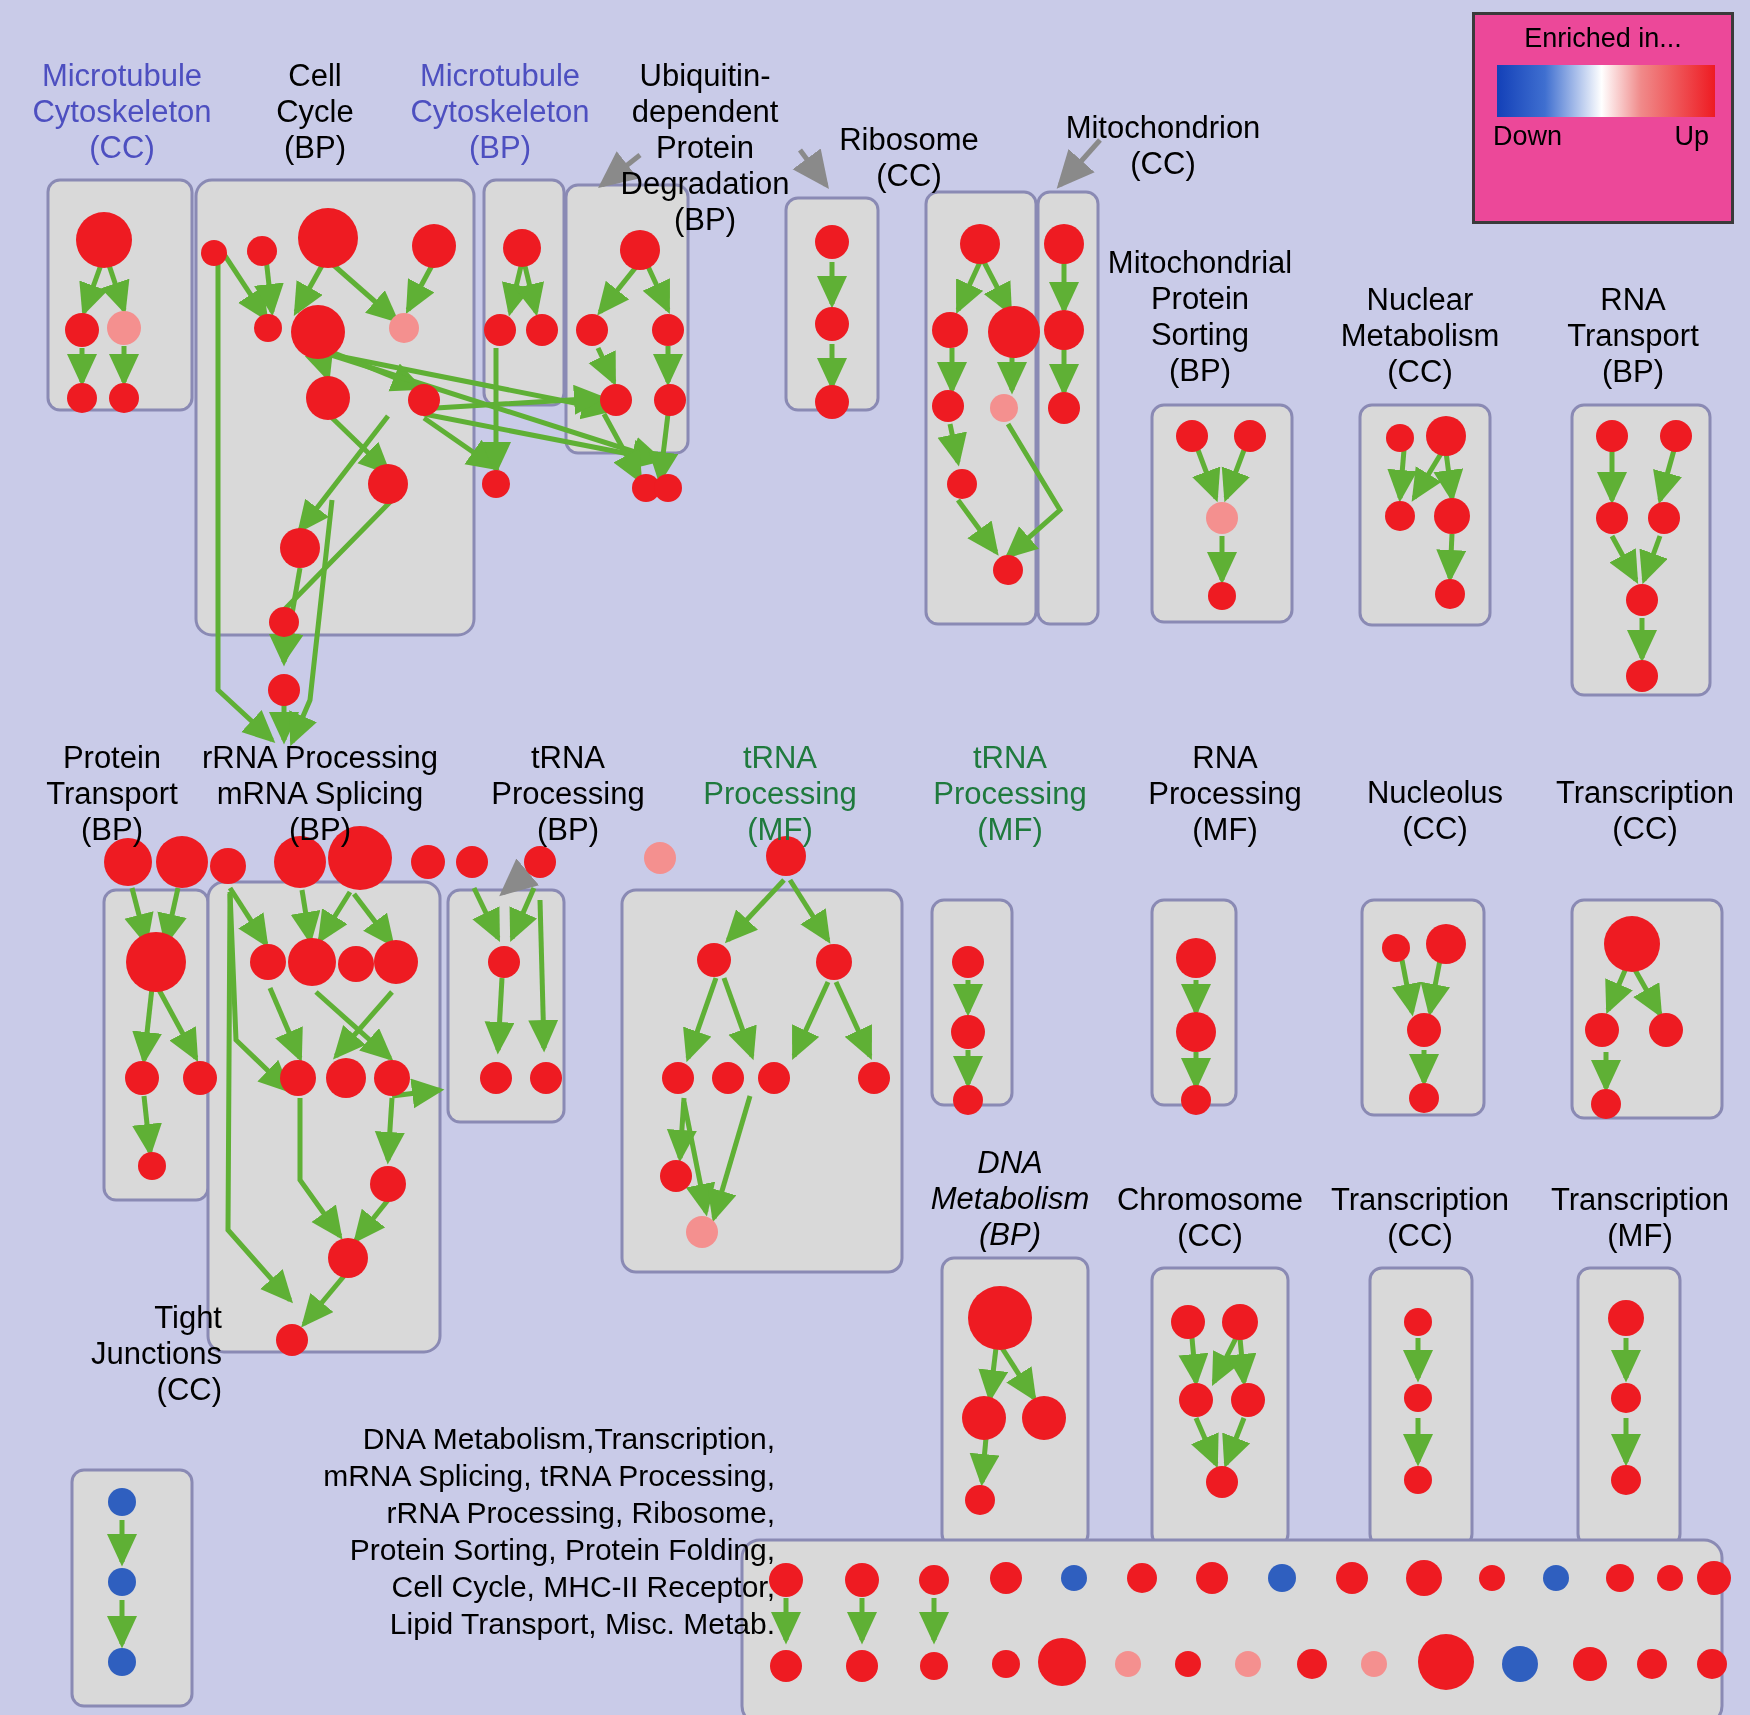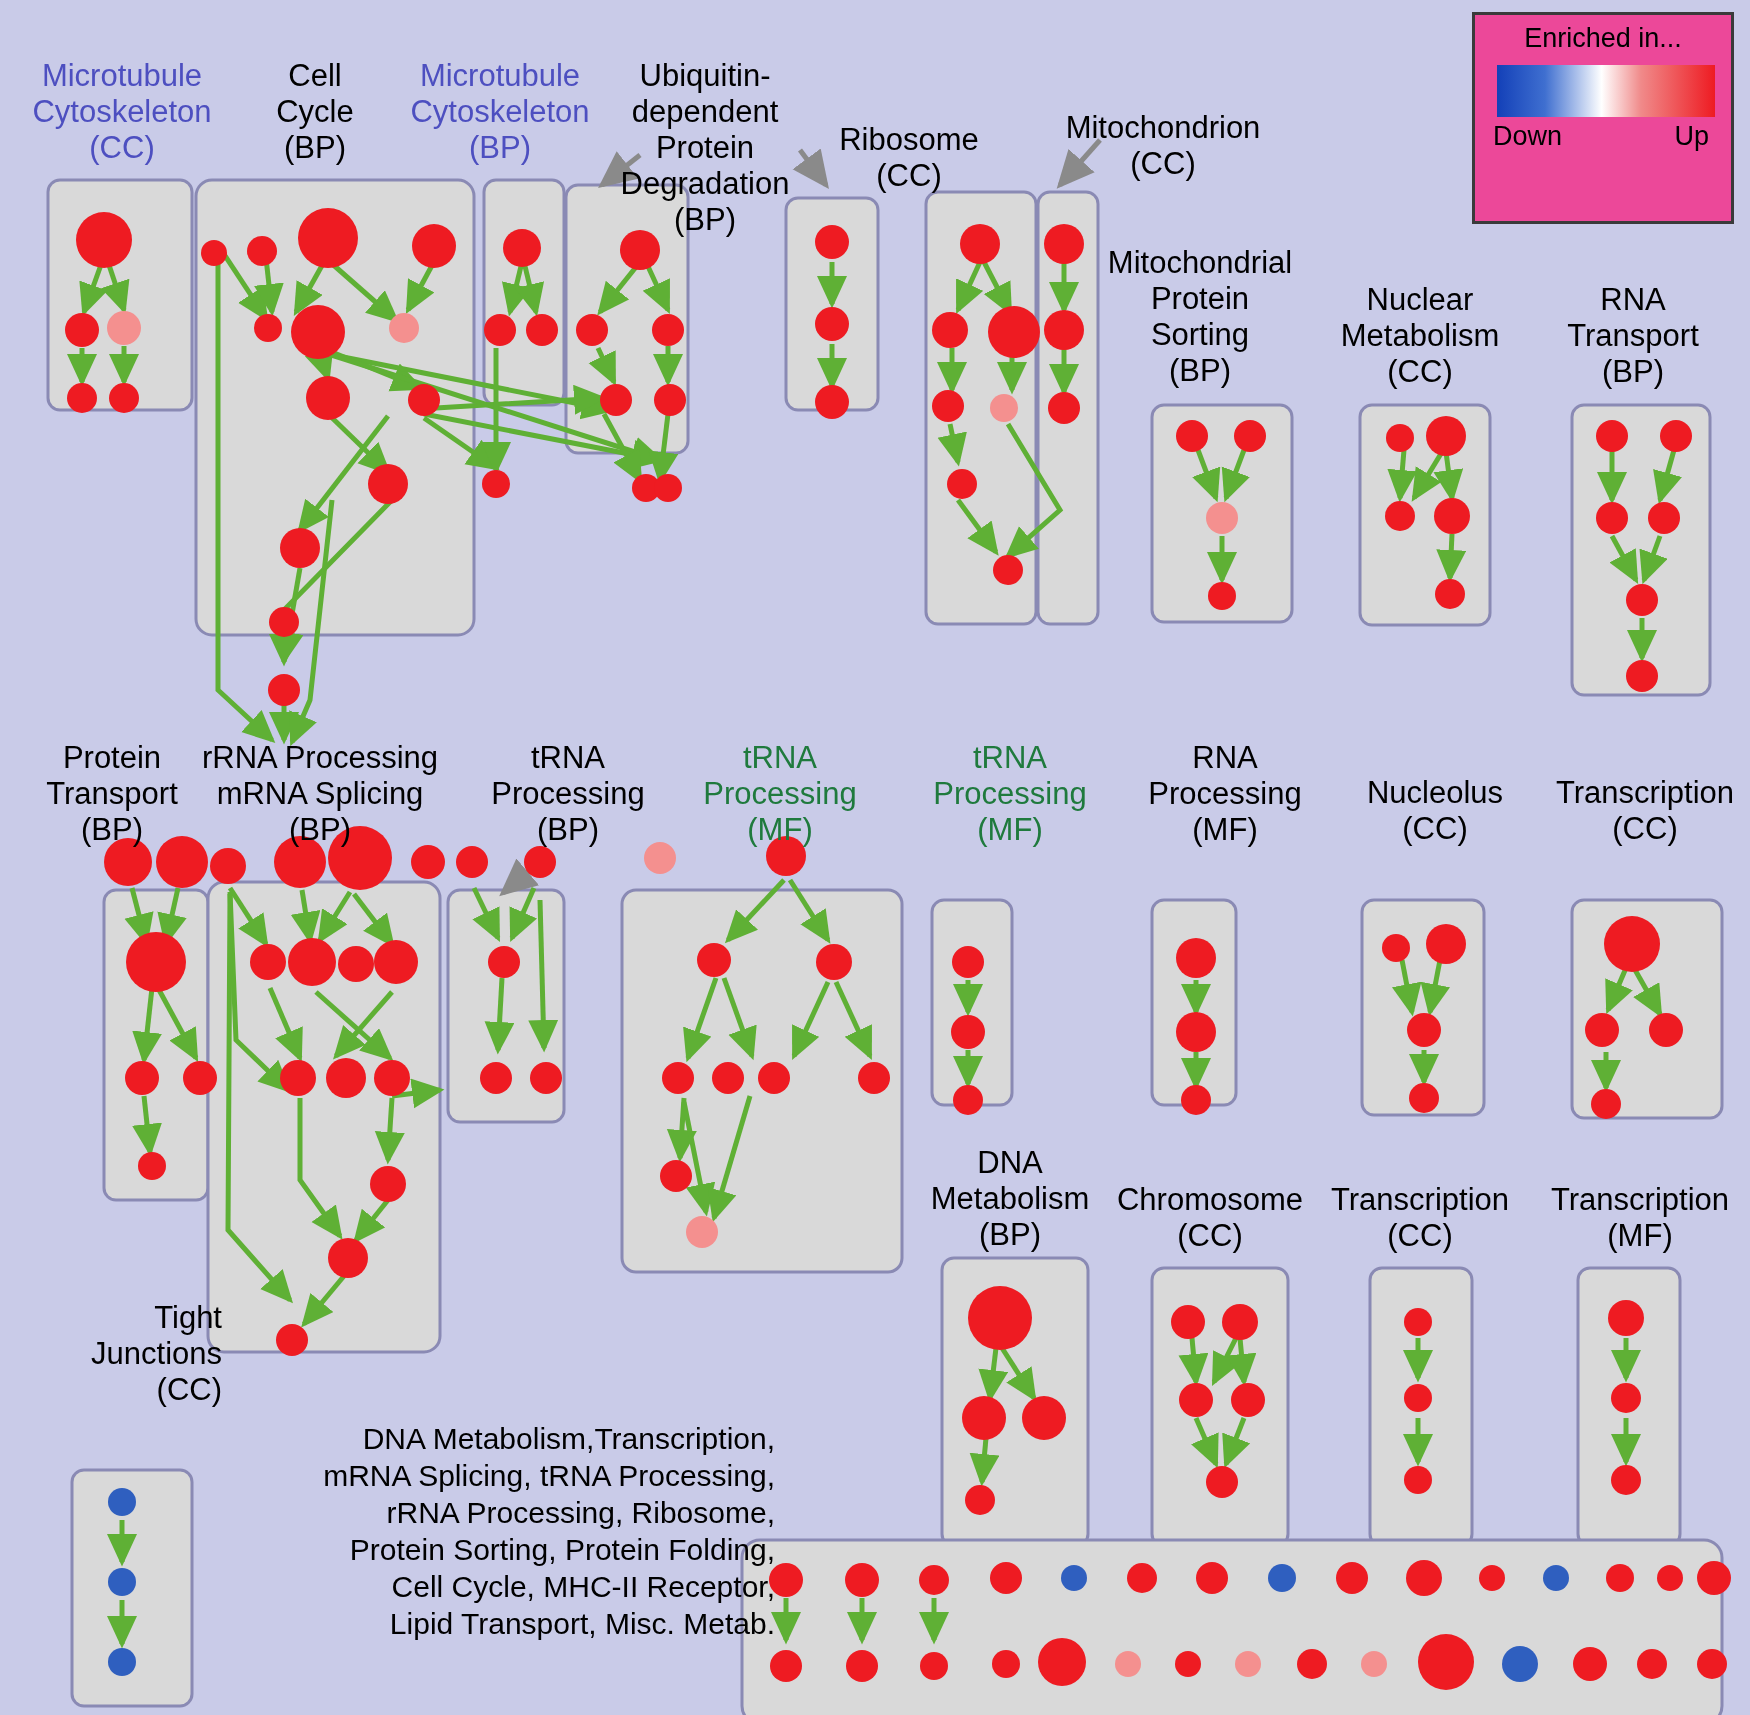--- a/index.html
+++ b/index.html
@@ -470,21 +470,21 @@
 Processing
 (MF)</div>
   <div class="lbl" style="left:1135px;top:740px;width:180px;">RNA
 Processing
 (MF)</div>
   <div class="lbl" style="left:1340px;top:775px;width:190px;">Nucleolus
 (CC)</div>
   <div class="lbl" style="left:1545px;top:775px;width:200px;">Transcription
 (CC)</div>
 
-  <div class="lbl" style="left:910px;top:1145px;width:200px;">DNA
+  <div class="lbl" style="left:910px;top:1145px;width:200px;font-style:italic;">DNA
 Metabolism
 (BP)</div>
   <div class="lbl" style="left:1105px;top:1182px;width:210px;">Chromosome
 (CC)</div>
   <div class="lbl" style="left:1320px;top:1182px;width:200px;">Transcription
 (CC)</div>
   <div class="lbl" style="left:1540px;top:1182px;width:200px;">Transcription
 (MF)</div>
   <div class="lbl" style="left:52px;top:1300px;width:170px;text-align:right;">Tight
 Junctions

